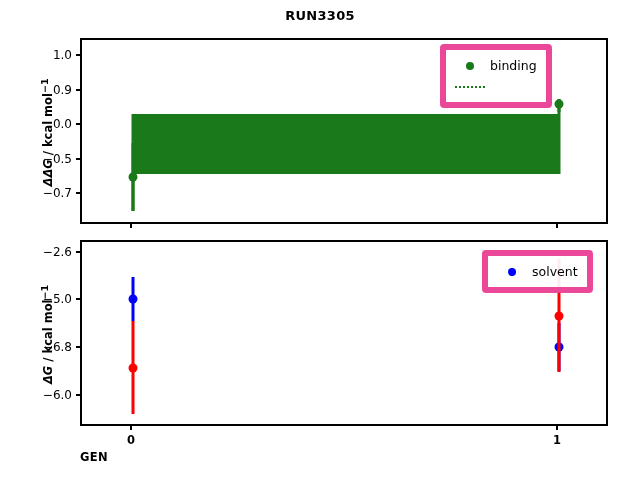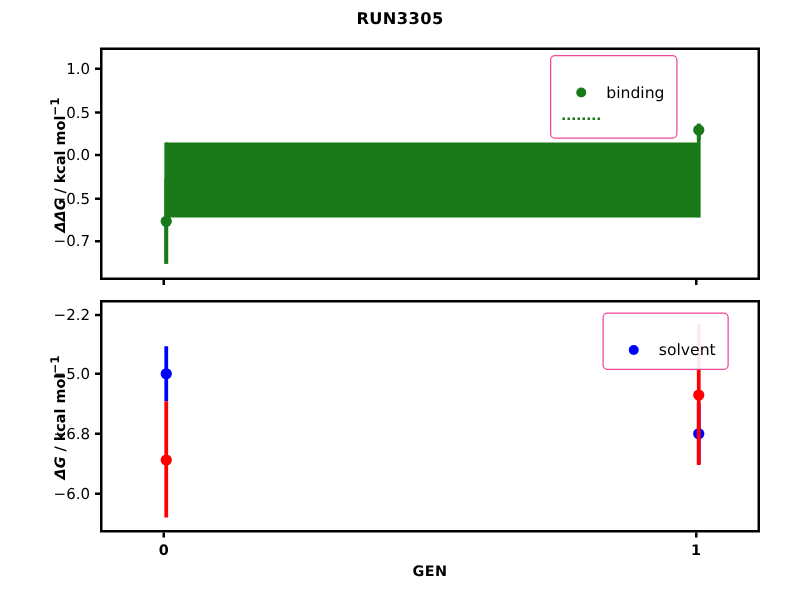--- a/index.html
+++ b/index.html
@@ -82,21 +82,21 @@
     transform: translateX(-50%);
     font-size: 11.5px;
     font-weight: bold;
     color: #000000;
   }
   .xaxis-title {
     position: absolute;
     left: 80px;
     width: 528px;
     top: 450px;
-    text-align: center;
+    text-align: left;
     font-size: 11.5px;
     font-weight: bold;
     color: #000000;
     letter-spacing: 0.3px;
   }
 
   
   .yaxis-title {
     position: absolute;
     font-size: 11.5px;
@@ -132,23 +132,23 @@
     position: absolute;
     width: 3px;
     transform: translateX(-50%);
   }
 
   
   .legend {
     position: absolute;
     box-sizing: border-box;
     background: rgba(255,255,255,0.92);
-    border: 1px solid #ec4899;
+    border: 6px solid #ec4899;
     border-radius: 4px;
-    padding: 18px 9px 5px 7px;
+    padding: 5px 9px 5px 7px;
   }
   #legend-top    { left: 440px; top: 44px;  }
   #legend-bottom { left: 482px; top: 250px; }
   .legend-row {
     display: flex;
     align-items: center;
     height: 21px;
   }
   .legend-key {
     width: 34px;
@@ -176,21 +176,21 @@
 </style>
 </head>
 <body>
 
 <div class="figure">
 
   <div class="fig-title">RUN3305</div>
 
   <div class="ytick-col" id="ytick-col-top">
       <div class="ytick-label" style="top: 55.2222px;">1.0</div>
-      <div class="ytick-label" style="top: 89.6667px;">0.5</div>
+      <div class="ytick-label" style="top: 89.6667px;">0.9</div>
       <div class="ytick-label" style="top: 124.111px; padding-left: 24px;">0.0</div>
       <div class="ytick-label" style="top: 158.556px;">−0.5</div>
       <div class="ytick-label" style="top: 193px;">−0.7</div>
     </div>
   <div class="yaxis-title" id="ytitle-top">
     <span>ΔΔG</span><span class="nonital"> / kcal mol</span><sup class="nonital">−1</sup>
   </div>
 
   <div class="axes" id="axes-top">
     <div id="top-marks">
@@ -213,21 +213,21 @@
       <span class="legend-label">binding</span>
     </div>
     <div class="legend-row">
       <span class="legend-key">
           <span class="legend-dotted" id="lg-top-1" style="border-top-color: rgb(26, 122, 26);"></span>
         </span>
     </div>
   </div>
 
   <div class="ytick-col" id="ytick-col-bottom">
-      <div class="ytick-label" style="top: 251.505px;">−2.2</div>
+      <div class="ytick-label" style="top: 251.505px;">−2.6</div>
       <div class="ytick-label" style="top: 299.443px;">−5.0</div>
       <div class="ytick-label" style="top: 347.381px;">−6.8</div>
       <div class="ytick-label" style="top: 395.32px;">−6.0</div>
     </div>
   <div class="yaxis-title" id="ytitle-bottom">
     <span>ΔG</span><span class="nonital"> / kcal mol</span><sup class="nonital">−1</sup>
   </div>
 
   <div class="axes" id="axes-bottom">
     <div id="bottom-marks">

